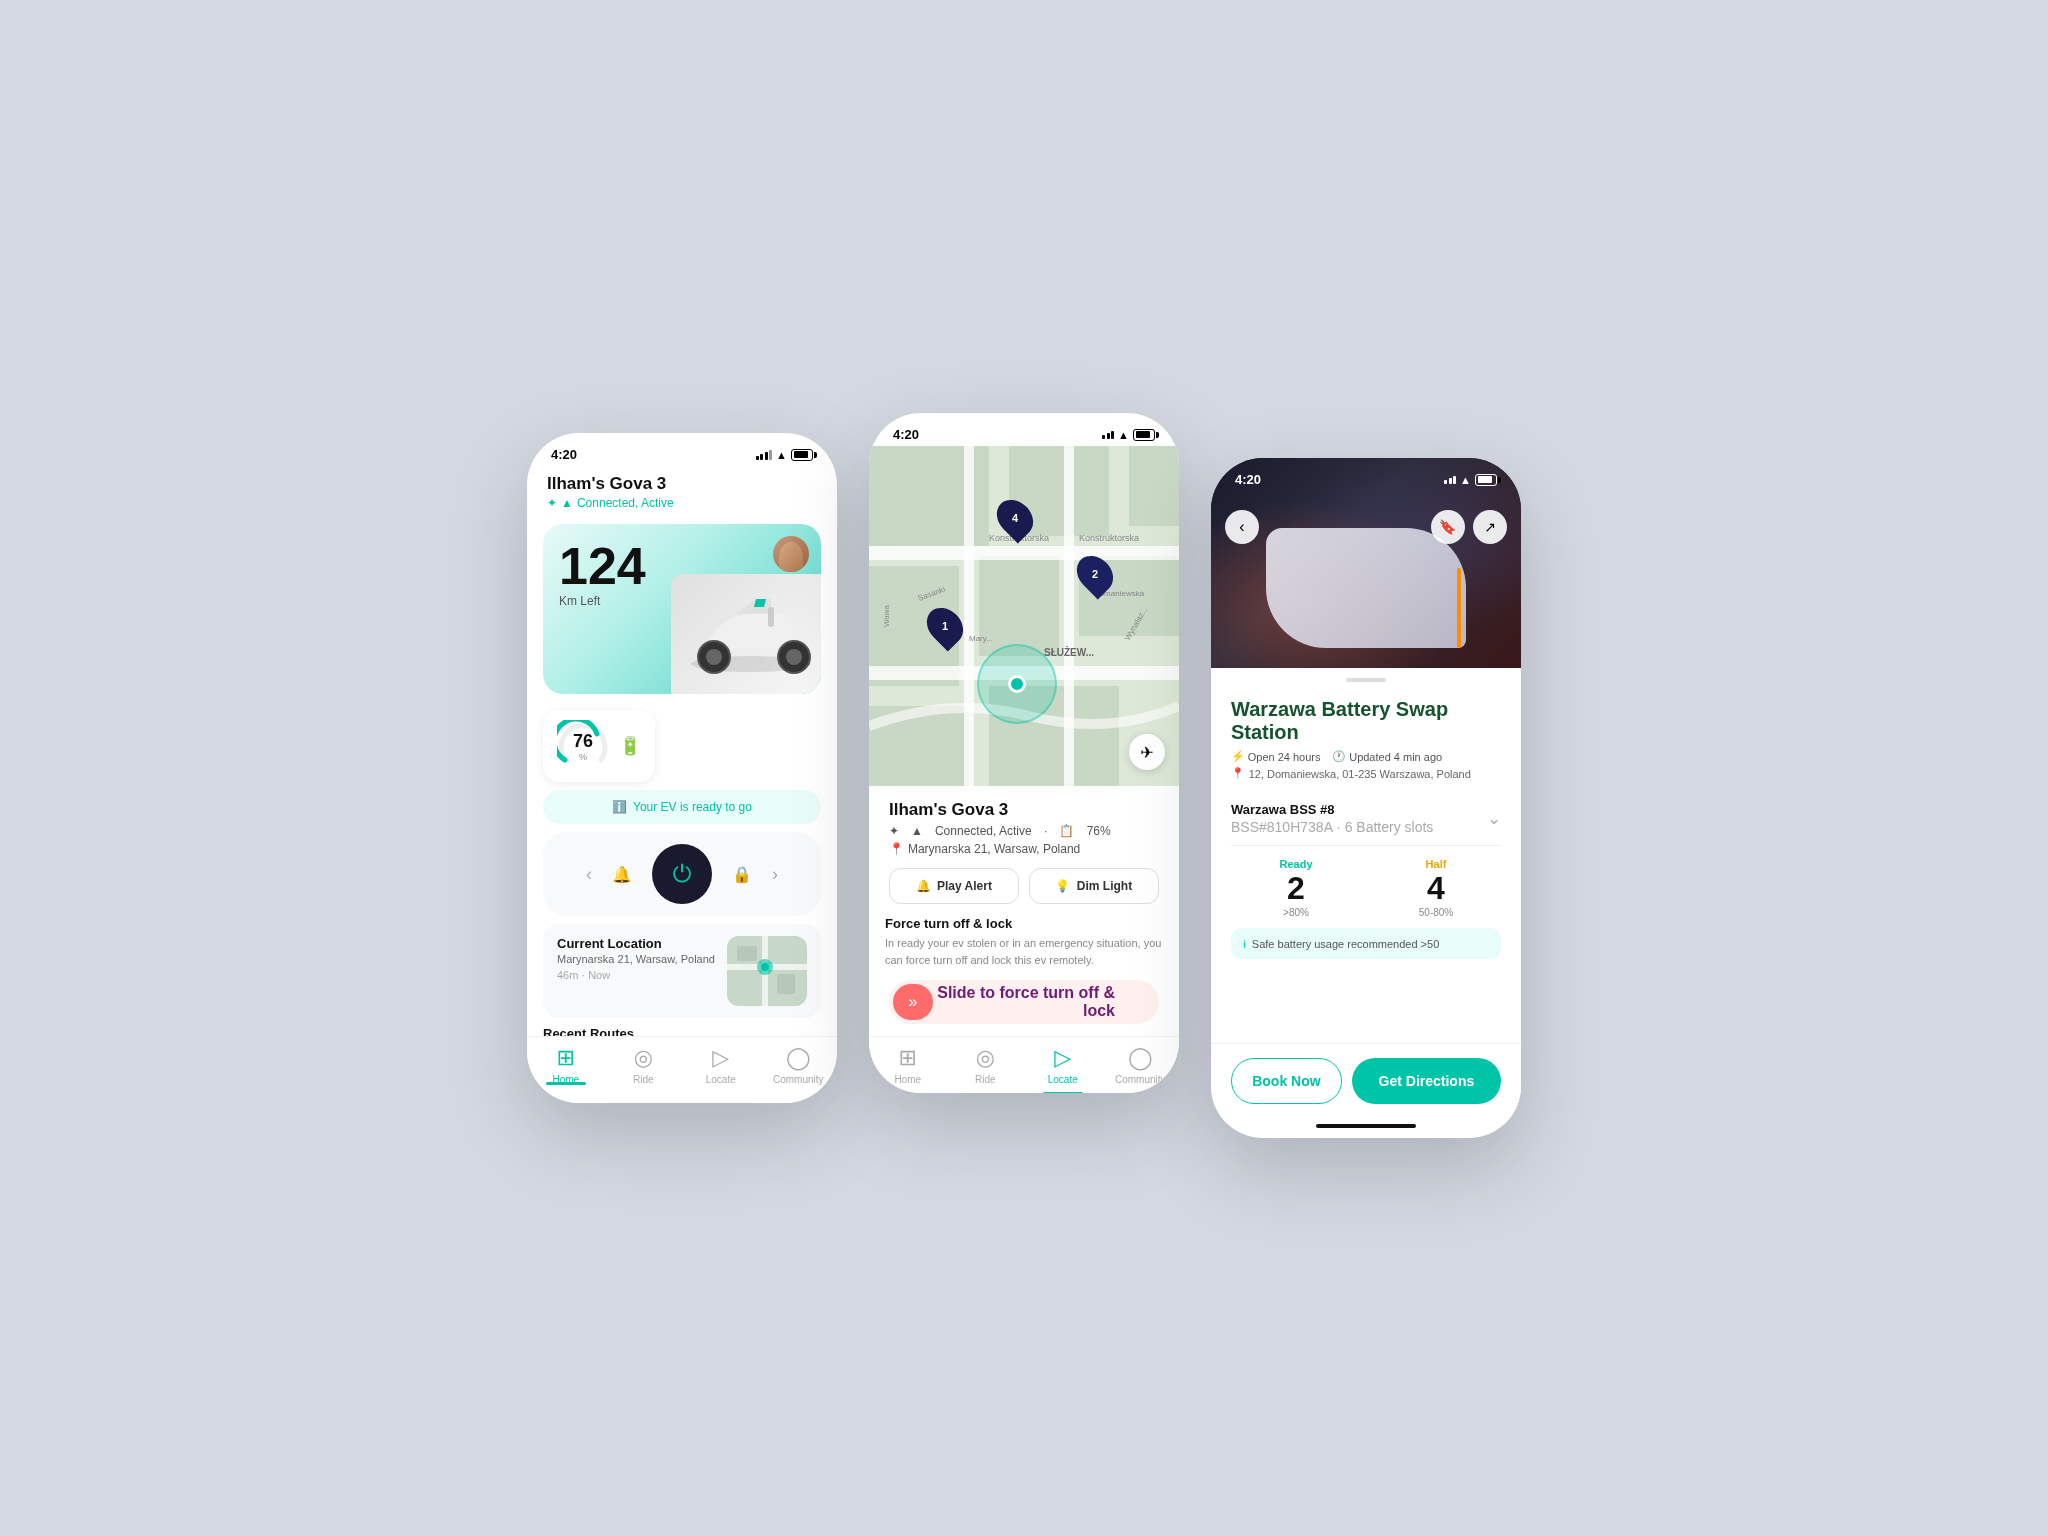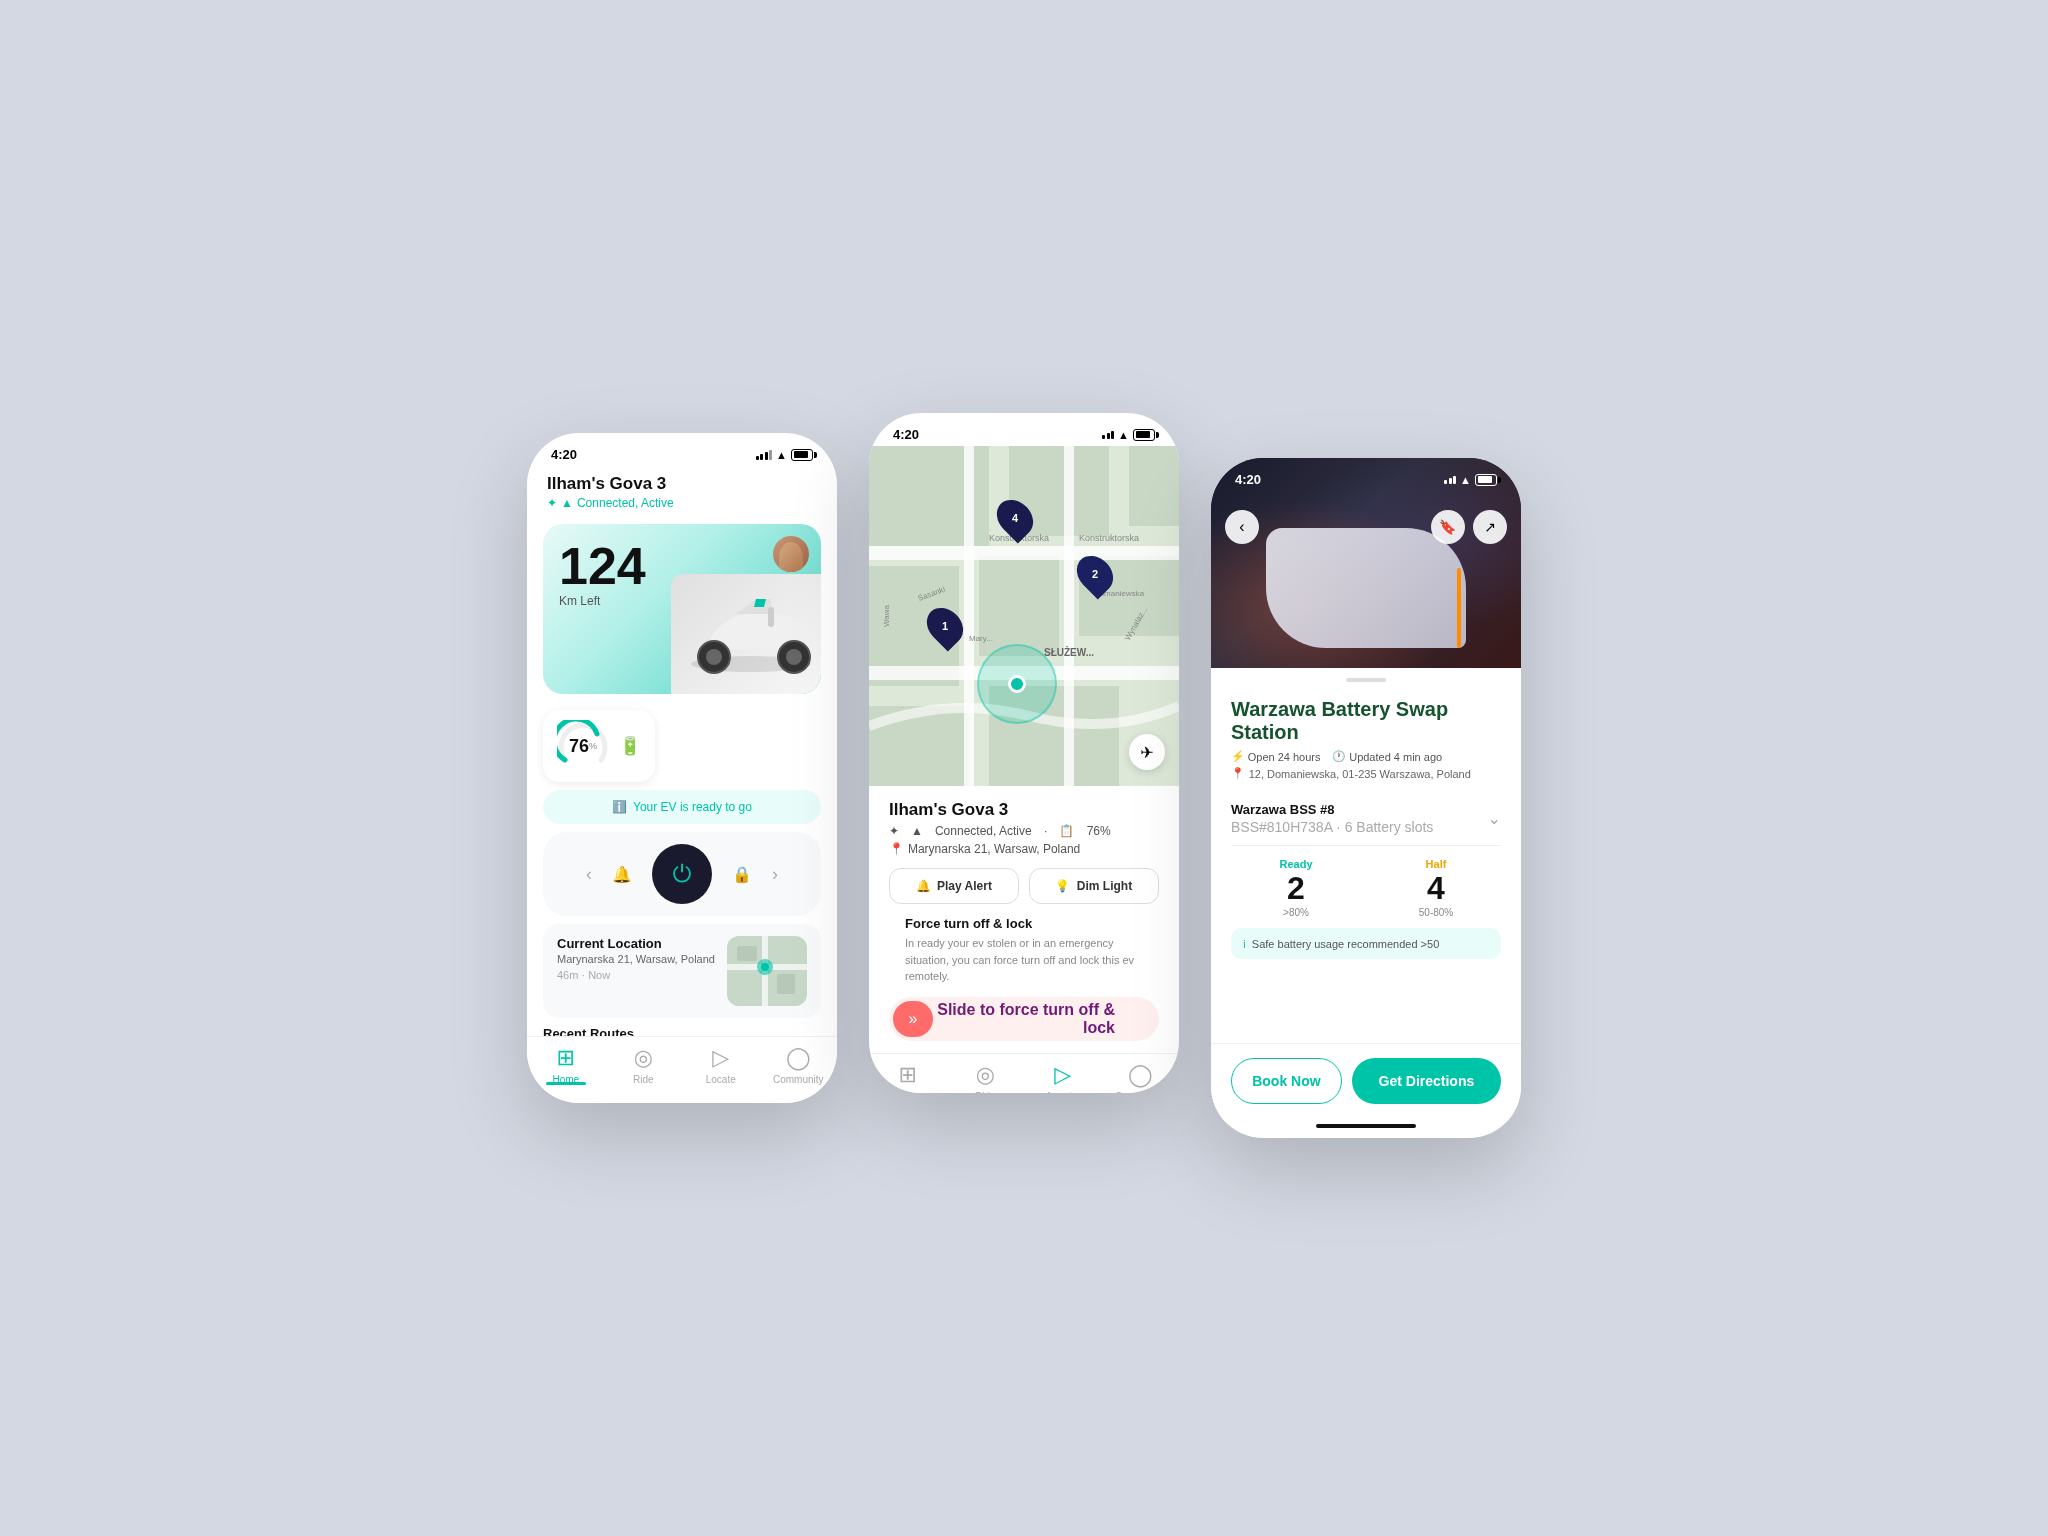--- a/index.html
+++ b/index.html
@@ -235,21 +235,21 @@
     .p2-stats { display: flex; gap: 12px; margin-top: 4px; font-size: 12px; color: #555; align-items: center; }
     .p2-addr { font-size: 12px; color: #555; margin-top: 4px; display: flex; align-items: center; gap: 4px; }
     .p2-actions { display: flex; gap: 10px; margin: 12px 20px; }
     .p2-btn {
       flex: 1; padding: 10px;
       border: 1.5px solid #ddd; border-radius: 12px;
       display: flex; align-items: center; justify-content: center;
       gap: 6px; font-size: 12px; font-weight: 600; color: #333;
       cursor: pointer; background: #fff;
     }
-    .force-section { padding: 0 36px; }
+    .force-section { padding: 0 16px; }
     .force-title { font-size: 13px; font-weight: 700; color: #111; }
     .force-desc { font-size: 11px; color: #888; margin-top: 4px; line-height: 1.5; }
     .slide-to-lock {
       margin: 12px 20px;
       background: #fff0f0;
       border-radius: 50px;
       height: 44px;
       display: flex; align-items: center;
       position: relative; overflow: hidden;
     }
@@ -429,21 +429,21 @@
         </div>
       </div>
 
       
       <div class="battery-widget">
         <div class="battery-arc">
           <svg width="52" height="52" viewBox="0 0 52 52">
             <path d="M8,40 A22,22 0 1,1 44,40" fill="none" stroke="#eee" stroke-width="5" stroke-linecap="round"></path>
             <path d="M8,40 A22,22 0 1,1 40,14" fill="none" stroke="#00c4a7" stroke-width="5" stroke-linecap="round"></path>
           </svg>
-          <div style="display:flex;flex-direction:row;align-items:center;z-index:1;">
+          <div style="display:flex;flex-direction:column;align-items:center;z-index:1;">
             <span class="battery-pct">76</span>
             <span class="battery-unit">%</span>
           </div>
         </div>
         <span style="font-size:18px;color:#aaa;">🔋</span>
       </div>
 
       
       <div class="ev-ready">
         <span>ℹ️</span>

